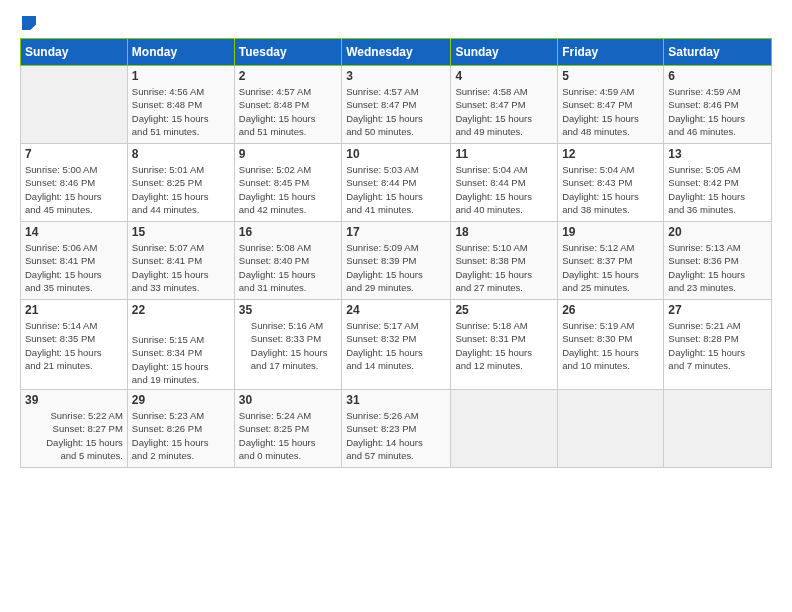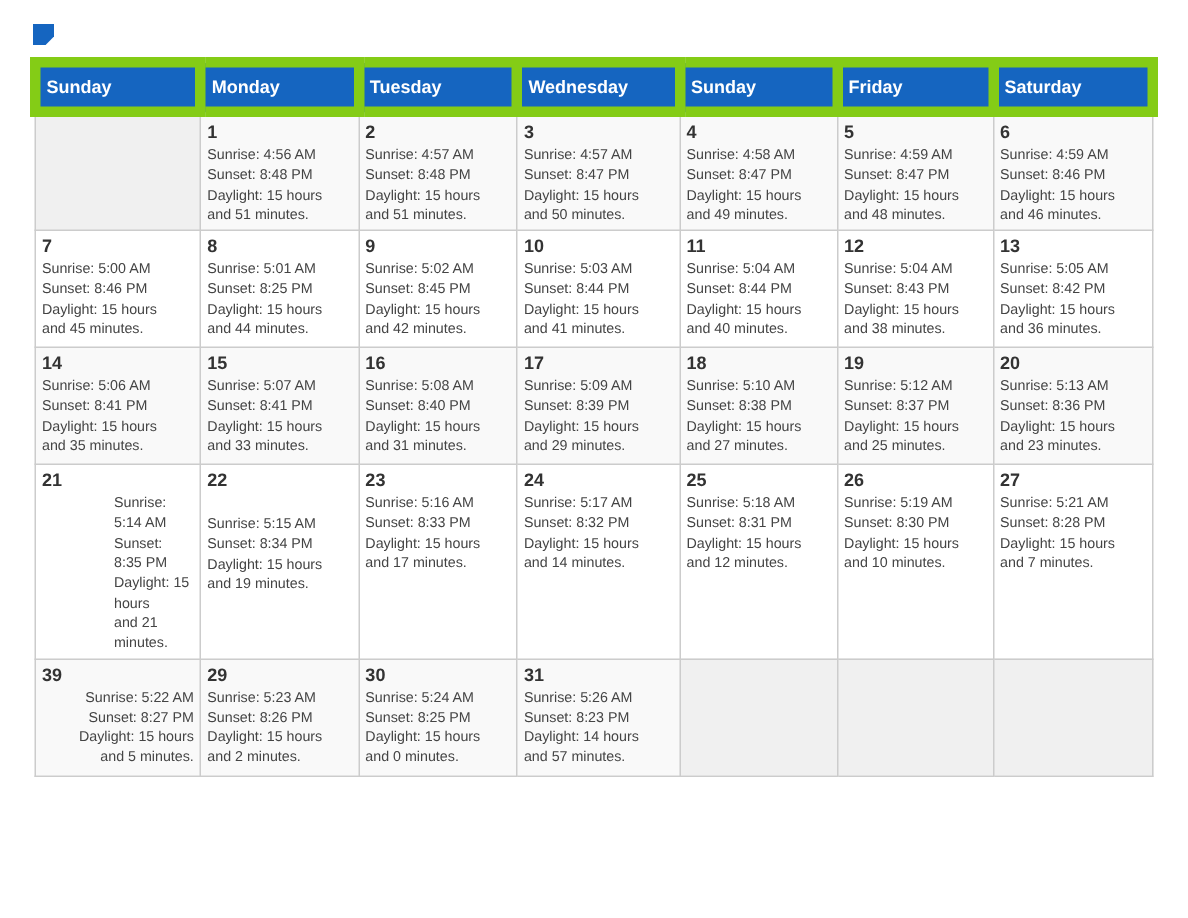--- a/index.html
+++ b/index.html
@@ -61,21 +61,21 @@
       border-collapse: collapse;
       font-size: 10px;
     }
     thead tr th {
       background: #1565c0;
       color: #fff;
       padding: 6px 4px;
       text-align: left;
       font-size: 12px;
       font-weight: bold;
-      border: 7px solid #84cc16;
+      border: 1px solid #84cc16;
     }
     tbody tr td {
       border: 1px solid #ccc;
       vertical-align: top;
       padding: 3px 4px;
       width: 113px;
       height: 78px;
     }
     tbody tr:nth-child(odd) td {
       background: #f9f9f9;
@@ -272,35 +272,35 @@
           <span class="day-number">20</span>
           <div class="day-info" style="white-space: pre-line;">Sunrise: 5:13 AM
 Sunset: 8:36 PM
 Daylight: 15 hours
 and 23 minutes.</div>
         </td>
       </tr>
       <tr>
         <td>
           <span class="day-number">21</span>
-          <div class="day-info" style="white-space: pre-line; margin-left: 48px;">Sunrise: 5:14 AM
+          <div class="day-info" style="white-space: pre-line;">Sunrise: 5:14 AM
 Sunset: 8:35 PM
 Daylight: 15 hours
 and 21 minutes.</div>
         </td>
         <td>
           <span class="day-number">22</span>
           <div class="day-info" style="white-space: pre-line; margin-top: 16px;">Sunrise: 5:15 AM
 Sunset: 8:34 PM
 Daylight: 15 hours
 and 19 minutes.</div>
         </td>
         <td>
-          <span class="day-number">23</span>
-          <div class="day-info" style="white-space: pre-line;">Sunrise: 5:16 AM
+          <span class="day-number">35</span>
+          <div class="day-info" style="white-space: pre-line; margin-left: 12px;">Sunrise: 5:16 AM
 Sunset: 8:33 PM
 Daylight: 15 hours
 and 17 minutes.</div>
         </td>
         <td>
           <span class="day-number">24</span>
           <div class="day-info" style="white-space: pre-line;">Sunrise: 5:17 AM
 Sunset: 8:32 PM
 Daylight: 15 hours
 and 14 minutes.</div>

